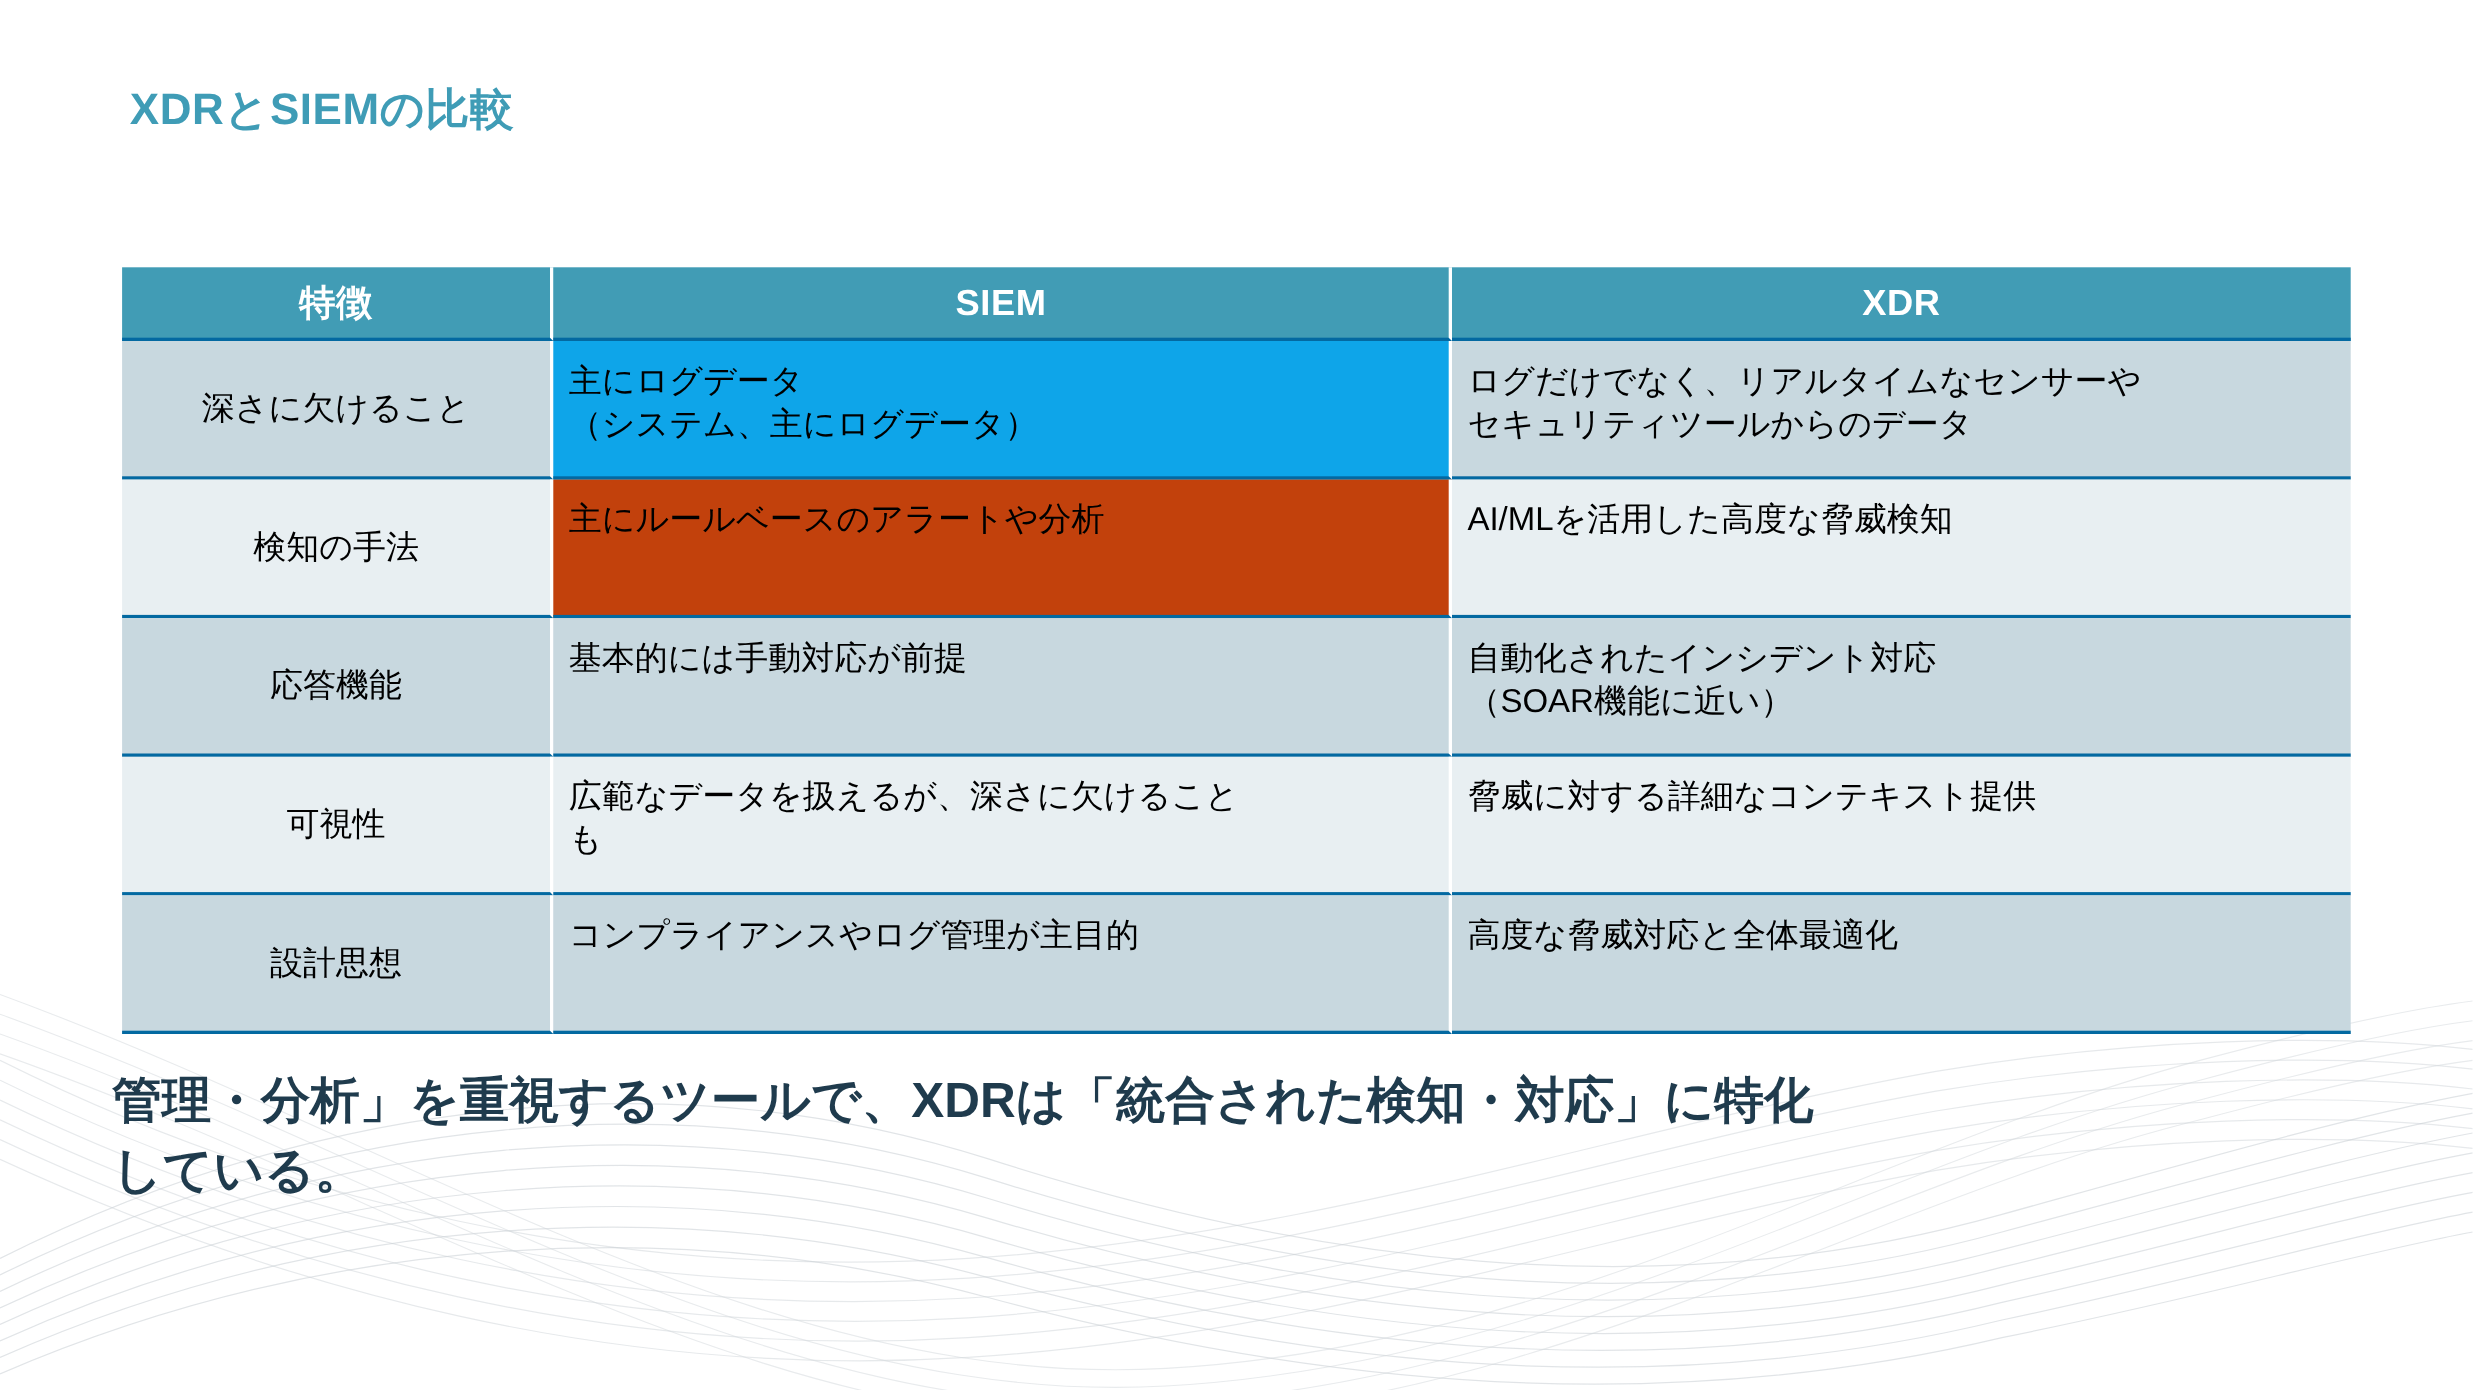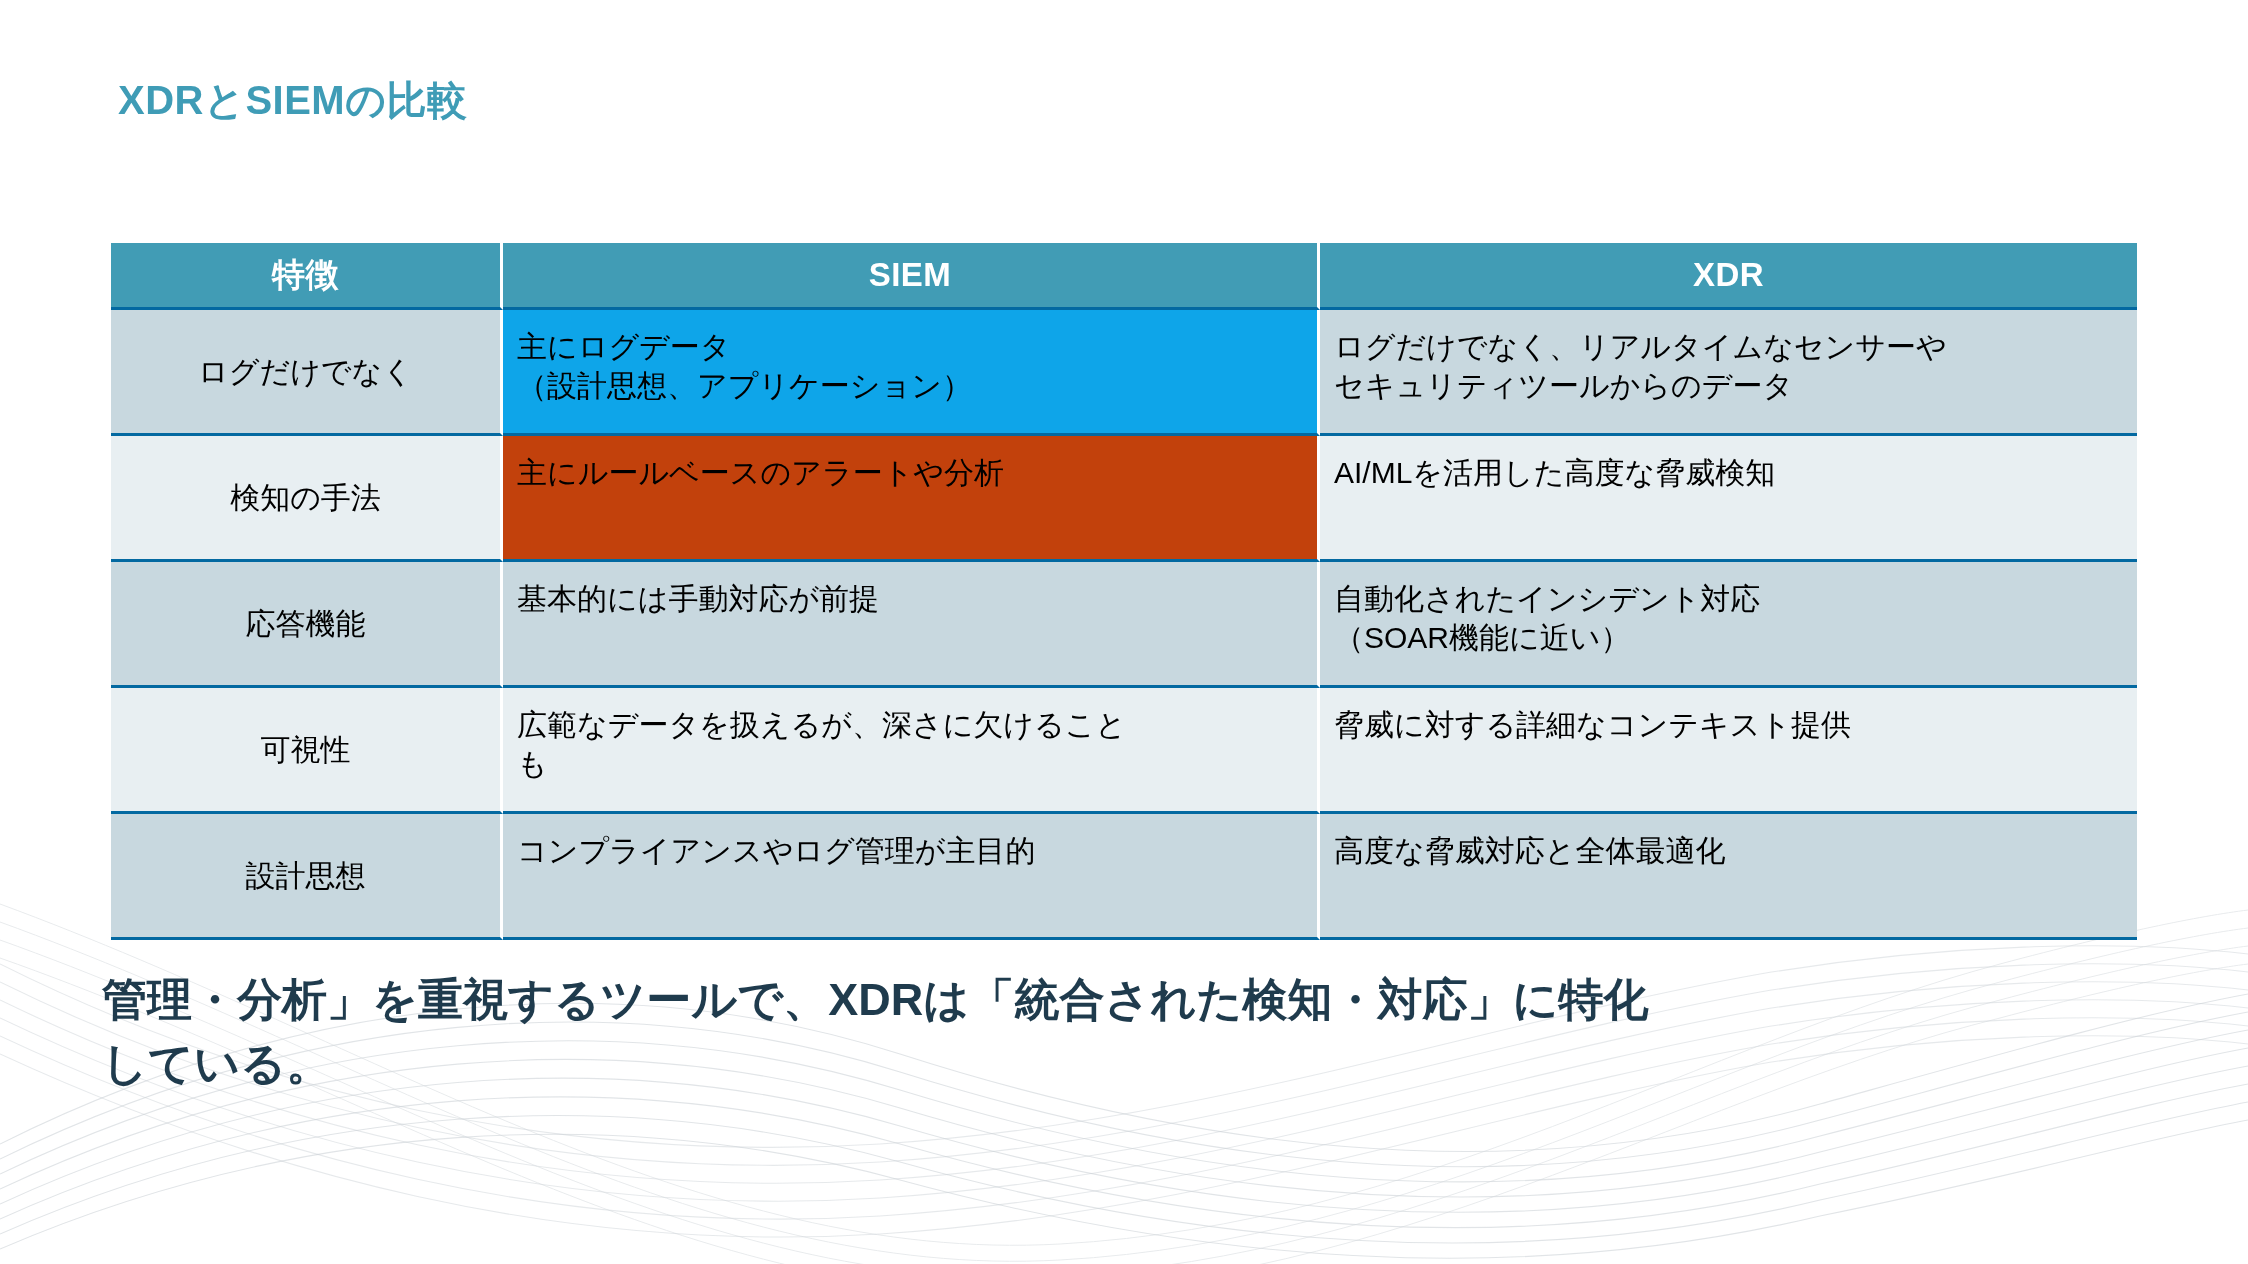--- a/index.html
+++ b/index.html
@@ -164,24 +164,24 @@
     <thead>
       <tr>
         <th style="background: rgb(65, 156, 181); color: rgb(255, 255, 255);">特徴</th>
         <th style="background: rgb(65, 156, 181); color: rgb(255, 255, 255);">SIEM</th>
         <th style="background: rgb(65, 156, 181); color: rgb(255, 255, 255);">XDR</th>
       </tr>
     </thead>
     <tbody>
 
       <tr class="row-shade">
-        <td class="feature-cell" style="background: rgb(200, 216, 223);">ログだけでなく</td>
+        <td class="feature-cell" style="background: rgb(200, 216, 223);">深さに欠けること</td>
         <td style="background: #0ea5e9;">
           <span class="cell-line">主にログデータ</span>
-          <span class="cell-line">（設計思想、アプリケーション）</span>
+          <span class="cell-line">（システム、主にログデータ）</span>
         </td>
         <td style="background: rgb(200, 216, 223);">
           <span class="cell-line">ログだけでなく、リアルタイムなセンサーや</span>
           <span class="cell-line">セキュリティツールからのデータ</span>
         </td>
       </tr>
 
       <tr class="row-light">
         <td class="feature-cell" style="background: rgb(232, 239, 242);">検知の手法</td>
         <td style="background: #c2410c;">

